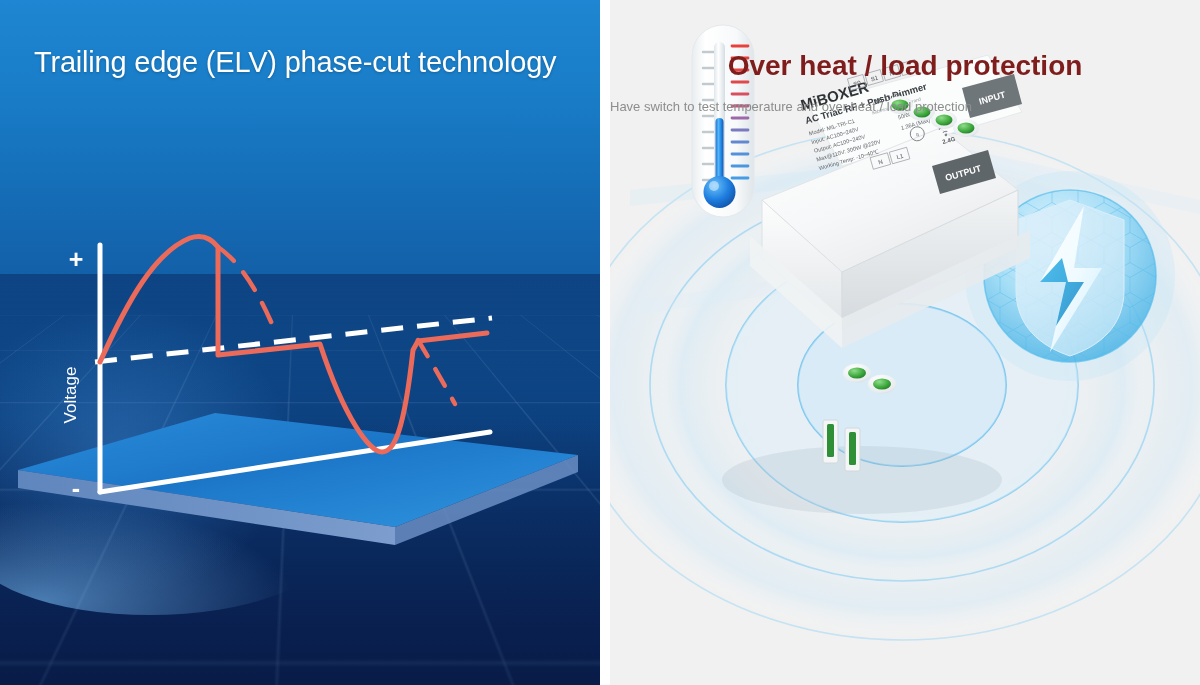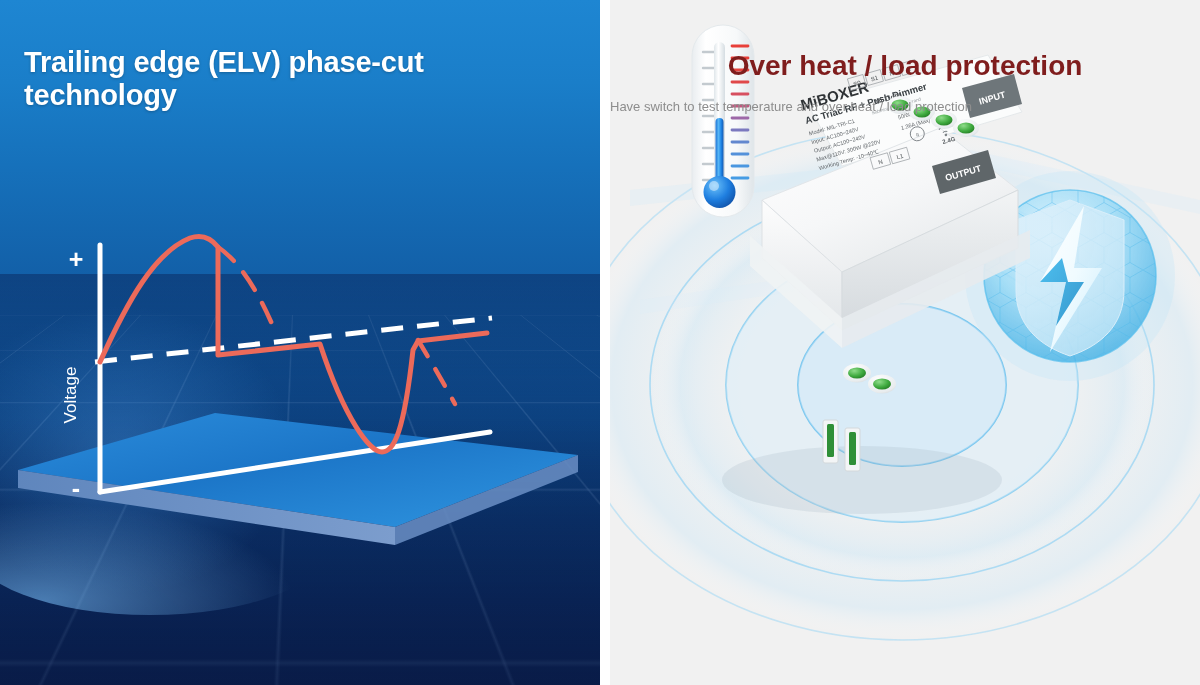--- a/index.html
+++ b/index.html
@@ -37,24 +37,24 @@
     background:linear-gradient(180deg, rgba(11,45,100,.55) 0%, rgba(9,28,72,.15) 35%, rgba(9,26,70,.6) 100%);
     pointer-events:none;
   }
   .glow-left {
     position:absolute; left:-60px; top:300px; width:360px; height:300px;
     background:radial-gradient(ellipse at center, rgba(90,175,255,.30), rgba(90,175,255,0) 68%);
     pointer-events:none;
   }
 
   .left-title {
-    position:absolute; left:24px; top:46px;
+    position:absolute; left:34px; top:46px;
     width:560px;
     color:#ffffff;
-    font-size:29px; font-weight:bold;
+    font-size:29px; font-weight:normal;
     letter-spacing:-.2px;
     text-shadow:0 1px 3px rgba(0,0,0,.25);
   }
 
   .chart-wrap { position:absolute; left:0; top:0; width:600px; height:685px; }
 
   
   .panel-gap { width:10px; height:685px; background:#ffffff; }
   .panel-right {
     position:relative;

